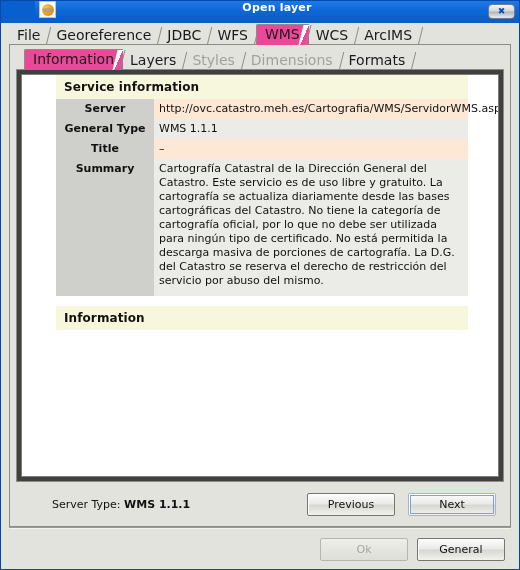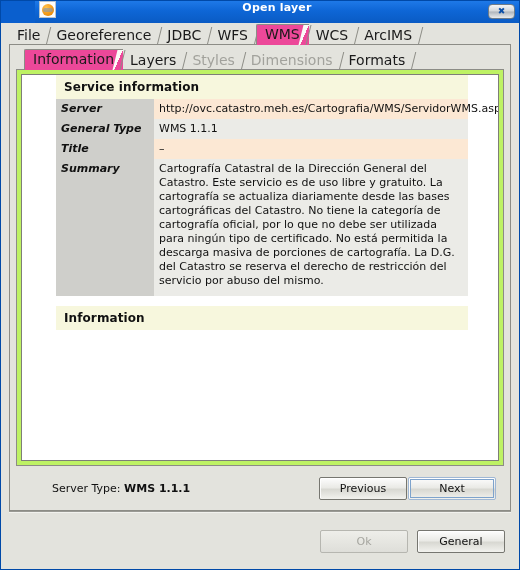--- a/index.html
+++ b/index.html
@@ -167,21 +167,21 @@
     border-top: none;
     box-sizing: border-box;
     display: flex;
     flex-direction: column;
     min-height: 0;
     padding-top: 2px;
   }
   .inner-panel {
     margin: 0 6px 0 6px;
     flex: 1 1 auto;
-    background: #bef264;
+    background: #404040;
     border: 1px solid #8c8c86;
     border-top: none;
     box-sizing: border-box;
     display: flex;
     min-height: 0;
     padding: 4px;
   }
   .scrollarea {
     flex: 1 1 auto;
     background: #ffffff;
@@ -207,25 +207,24 @@
     background: #f7f7dd;
     font-weight: bold;
     font-size: 12px;
     color: #111;
     padding: 5px 5px 5px 8px;
     letter-spacing: .1px;
   }
   .lbl {
     width: 98px;
     background: #cfcfcb;
-    text-align: left;
+    text-align: center;
     font-weight: bold;
     color: #111;
     padding-right: 6px;
-    font-style: italic;
   }
   .val-a { background: #fce8d4; color: #111; }
   .val-b { background: #ebebe7; color: #111; }
   .spacer td { background: #ffffff; height: 10px; padding: 0; }
   .pad-col { width: 34px; background: #ffffff; padding: 0; }
   .pad-col-r { width: 30px; background: #ffffff; padding: 0; }
 
   
   .navbar {
     flex: 0 0 auto;
@@ -240,21 +239,21 @@
   .servertype-line {
     position: absolute;
     left: 42px;
     font-size: 11px;
     color: #111;
   }
   .servertype-line b { font-weight: bold; }
   .navbar-btns {
     margin-left: auto;
     display: flex;
-    gap: 1px;
+    gap: 13px;
   }
 
   
   .btn {
     min-width: 88px;
     height: 23px;
     font-size: 11px;
     color: #111;
     background: linear-gradient(180deg, #fdfdfd 0%, #eaeae6 46%, #d8d8d2 54%, #f2f2ee 100%);
     border: 1px solid #767670;
@@ -281,21 +280,21 @@
   
   .bottom-sep {
     flex: 0 0 1px;
     height: 1px;
     background: #9a9a94;
     margin: 0 8px;
     border-bottom: 1px solid #f2f2ee;
   }
   .bottombar {
     flex: 0 0 auto;
-    height: 56px;
+    height: 40px;
     display: flex;
     align-items: center;
     justify-content: flex-end;
     padding: 0 14px 0 0;
     box-sizing: border-box;
     background: #e3e3dd;
     gap: 9px;
   }
 </style>
 </head>

